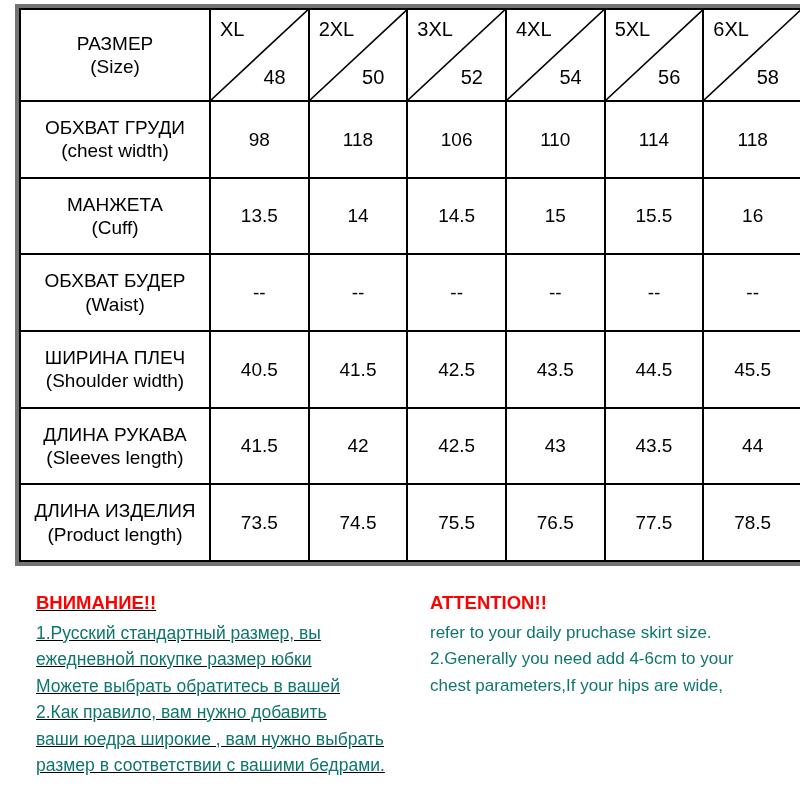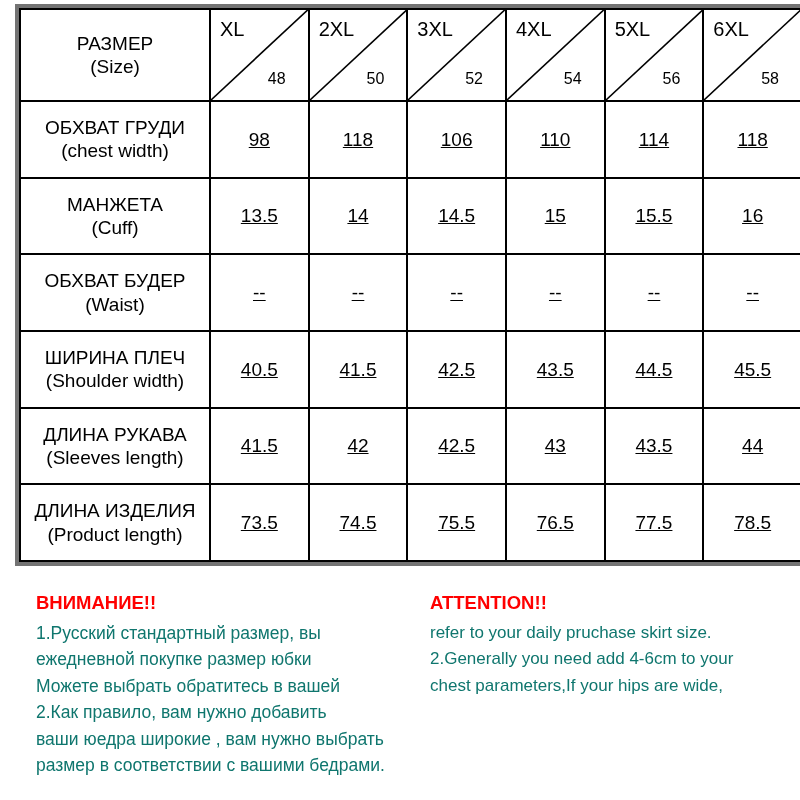--- a/index.html
+++ b/index.html
@@ -53,21 +53,20 @@
     display: block;
     white-space: nowrap;
   }
   td.row-label .en {
     display: block;
     white-space: nowrap;
   }
 
   td.value-cell {
     font-size: 20px;
-    text-decoration: underline;
   }
 
   
   td.head-corner {
     height: 86px;
     font-size: 20.5px;
   }
   td.head-corner .corner-ru {
     display: block;
   }
@@ -94,38 +93,38 @@
     top: 9px;
     font-size: 20px;
     line-height: 1;
     z-index: 2;
     text-align: right;
   }
   .diag-bottom {
     position: absolute;
     right: 22px;
     bottom: 13px;
-    font-size: 16px;
+    font-size: 20px;
     line-height: 1;
     z-index: 2;
   }
 
   
   #notes {
     position: absolute;
     left: 0;
     top: 580px;
     width: 800px;
     height: 210px;
   }
   .note-block {
     position: absolute;
     top: 0;
   }
-  #note-ru { left: 36px; width: 380px; }
+  #note-ru { left: 36px; width: 380px; text-decoration: underline; }
   #note-en { left: 430px; width: 360px; }
 
   .note-title {
     color: #ff0000;
     font-weight: bold;
     font-size: 18.5px;
     line-height: 1;
     margin: 14px 0 7px 0;
     white-space: nowrap;
   }

